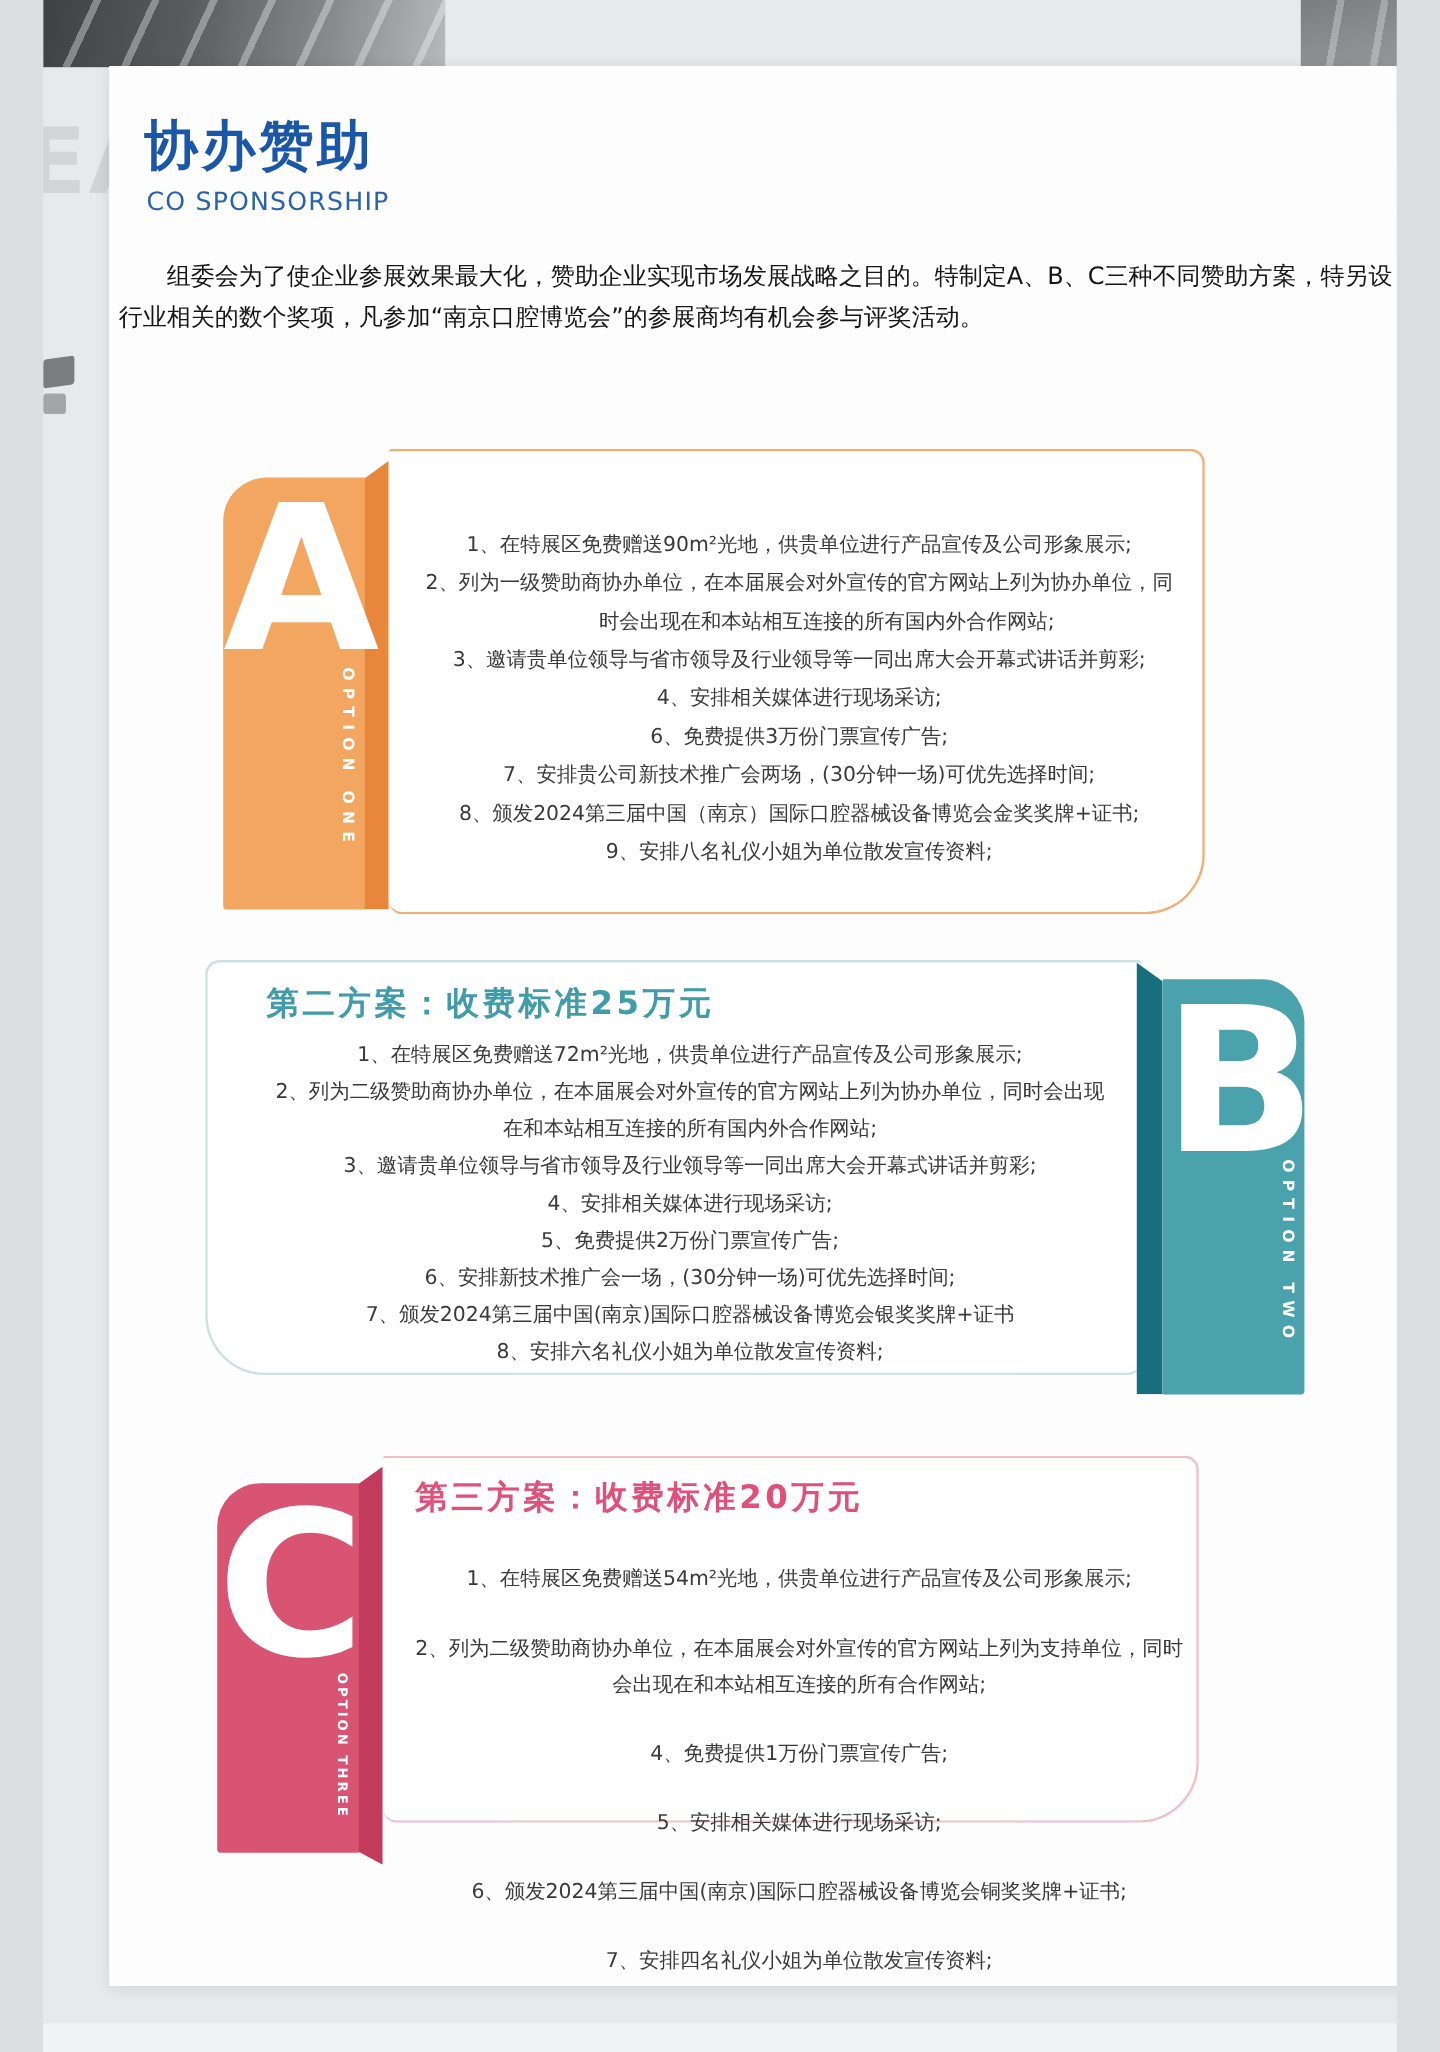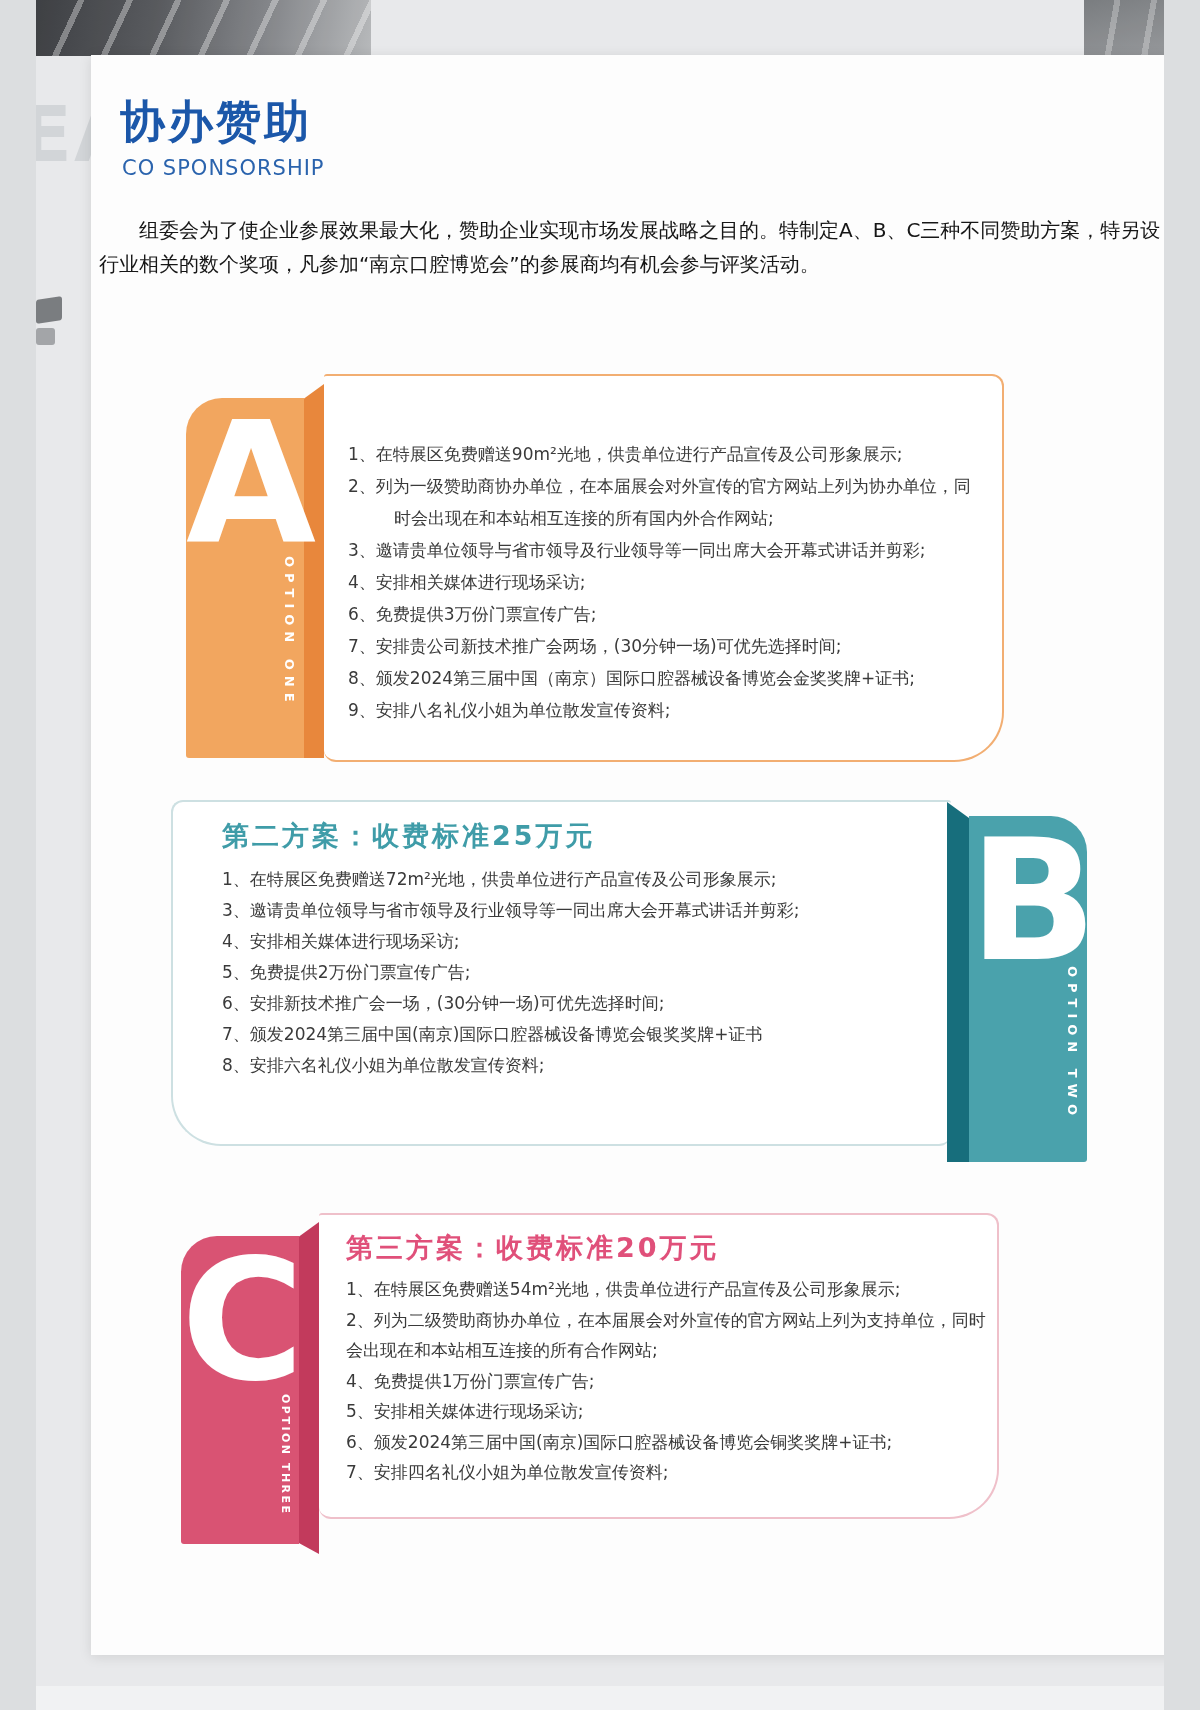--- a/index.html
+++ b/index.html
@@ -60,21 +60,21 @@
     font-size:21px;font-weight:400;color:#2a63ad;letter-spacing:1px;
   }
   .intro{
     position:absolute;left:63px;top:213px;width:1076px;
     font-size:20px;font-weight:400;color:#161616;line-height:34px;
     text-indent:2em;
   }
   
   .opt-card{position:absolute;background:#ffffff;box-sizing:border-box;}
   .opt-heading{position:absolute;font-size:27px;font-weight:800;letter-spacing:3px;}
-  .opt-items{position:absolute;font-size:17px;color:#3a3a3a;}
+  .opt-items{position:absolute;font-size:17px;color:#3a3a3a;text-align:center;}
   .item{line-height:32px;}
   .item.hang{padding-left:46px;text-indent:-46px;}
   .badge-body{position:absolute;}
   .badge-fold{position:absolute;}
   .badge-letter{
     position:absolute;left:0;right:0;text-align:center;
     font-weight:800;color:#ffffff;line-height:.92;
     font-size:168px;
   }
   .side-label{
@@ -100,21 +100,21 @@
   .items-b{left:186px;top:864px;width:706px;}
   .items-b .item{line-height:31px;}
   
   .card-c{left:283px;top:1213px;width:680px;height:306px;border:2px solid #efc0ca;border-left:none;border-radius:3px 12px 50px 12px;}
   .fold-c{left:261px;top:1222px;width:22px;height:334px;background:#c23a5c;clip-path:polygon(0 16px,100% 0,100% calc(100% - 2px),0 calc(100% - 14px));}
   .body-c{left:145px;top:1236px;width:118px;height:308px;background:#d95373;border-radius:36px 0 0 3px;}
   .letter-c{top:8px;}
   .label-c{right:7px;top:158px;height:150px;font-size:11px;letter-spacing:2.5px;}
   .heading-c{left:310px;top:1230px;color:#e0507a;text-align:right;}
   .items-c{left:310px;top:1274px;width:640px;}
-  .items-c .item{line-height:30.5px;}
+  .items-c .item{line-height:30.5px;margin-top:27px;}
 </style>
 </head>
 <body>
 
 <div class="page">
 
   <div class="photo-strip-left"></div>
   <div class="photo-block-right"></div>
   <div class="right-margin-shade"></div>
   <div class="ghost-ea">EA</div>
@@ -147,20 +147,21 @@
 
   <div class="opt-card card-b"></div>
   <div class="badge-fold fold-b"></div>
   <div class="badge-body body-b">
     <div class="badge-letter letter-b">B</div>
     <div class="side-label label-b">OPTION TWO</div>
   </div>
   <div class="opt-heading heading-b">第二方案：收费标准25万元</div>
   <div class="opt-items items-b">
     <div class="item">1、在特展区免费赠送72m²光地，供贵单位进行产品宣传及公司形象展示;</div>
+    <div class="item">2、列为二级赞助商协办单位，在本届展会对外宣传的官方网站上列为协办单位，同时会出现在和本站相互连接的所有国内外合作网站;</div>
     <div class="item">3、邀请贵单位领导与省市领导及行业领导等一同出席大会开幕式讲话并剪彩;</div>
     <div class="item">4、安排相关媒体进行现场采访;</div>
     <div class="item">5、免费提供2万份门票宣传广告;</div>
     <div class="item">6、安排新技术推广会一场，(30分钟一场)可优先选择时间;</div>
     <div class="item">7、颁发2024第三届中国(南京)国际口腔器械设备博览会银奖奖牌+证书</div>
     <div class="item">8、安排六名礼仪小姐为单位散发宣传资料;</div>
   </div>
 
   <div class="opt-card card-c"></div>
   <div class="badge-fold fold-c"></div>

